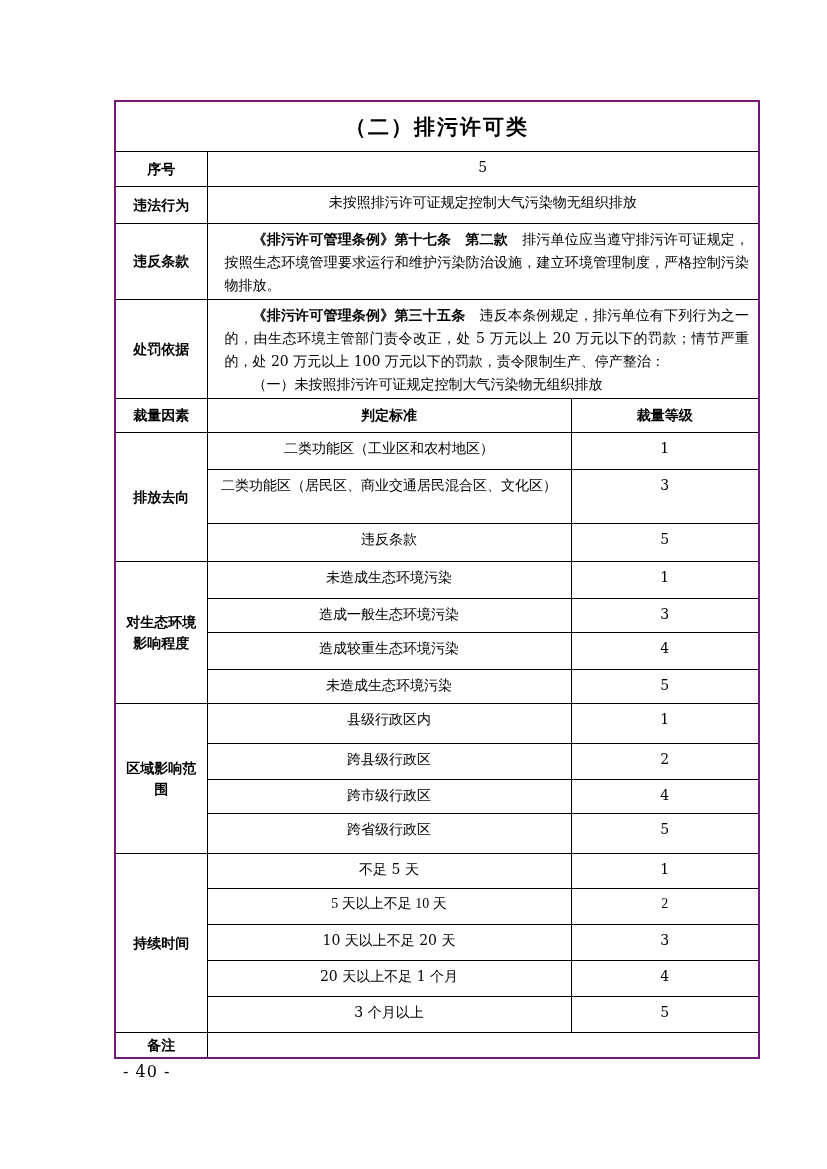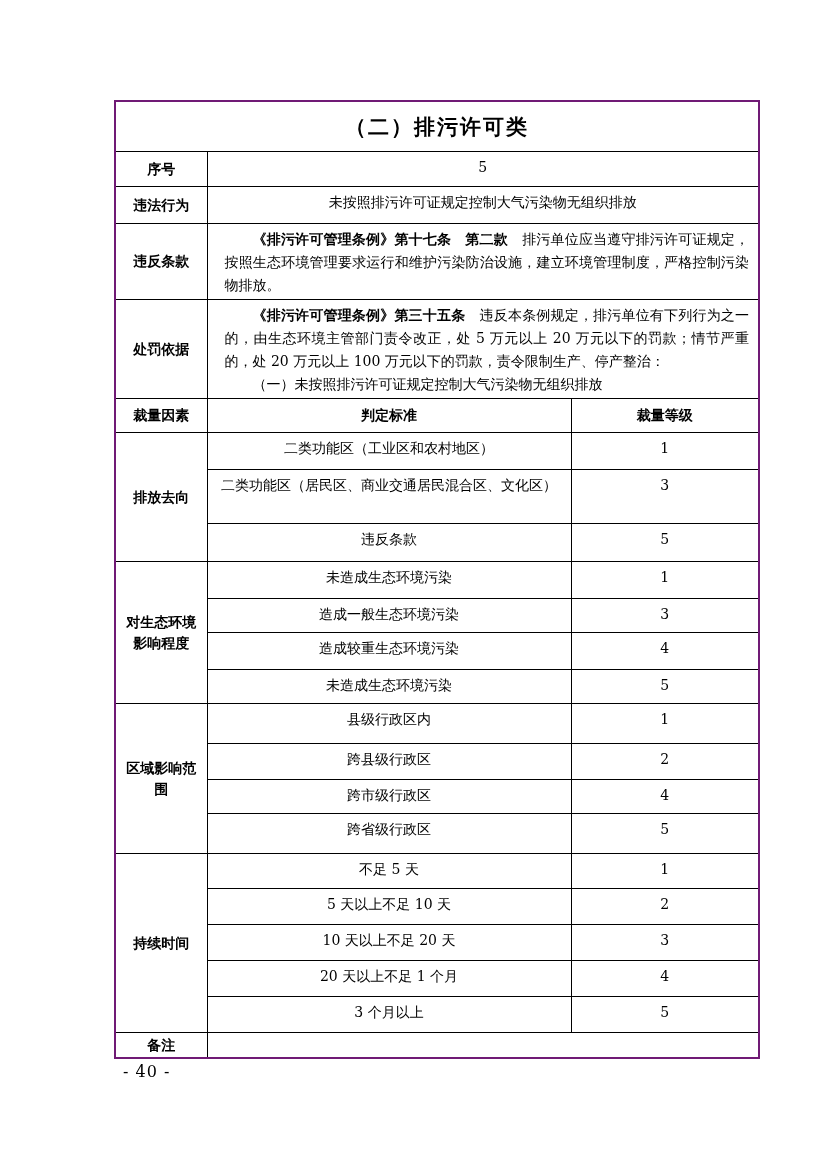--- a/index.html
+++ b/index.html
@@ -132,21 +132,21 @@
         </tr>
         <tr style="height: 40px; margin-left: 28px;">
           <td class="cval">跨省级行政区</td>
           <td class="cval">5</td>
         </tr>
         <tr style="height: 35px;">
           <th rowspan="5" class="lbl">持续时间</th>
           <td class="cval">不足 5 天</td>
           <td class="cval">1</td>
         </tr>
-        <tr style="height: 36px;">
+        <tr style="height: 36px; font-family: Liberation Serif, serif;">
           <td class="cval">5 天以上不足 10 天</td>
           <td class="cval">2</td>
         </tr>
         <tr style="height: 36px; margin-top: 44px;">
           <td class="cval">10 天以上不足 20 天</td>
           <td class="cval">3</td>
         </tr>
         <tr style="height: 36px;">
           <td class="cval">20 天以上不足 1 个月</td>
           <td class="cval">4</td>

